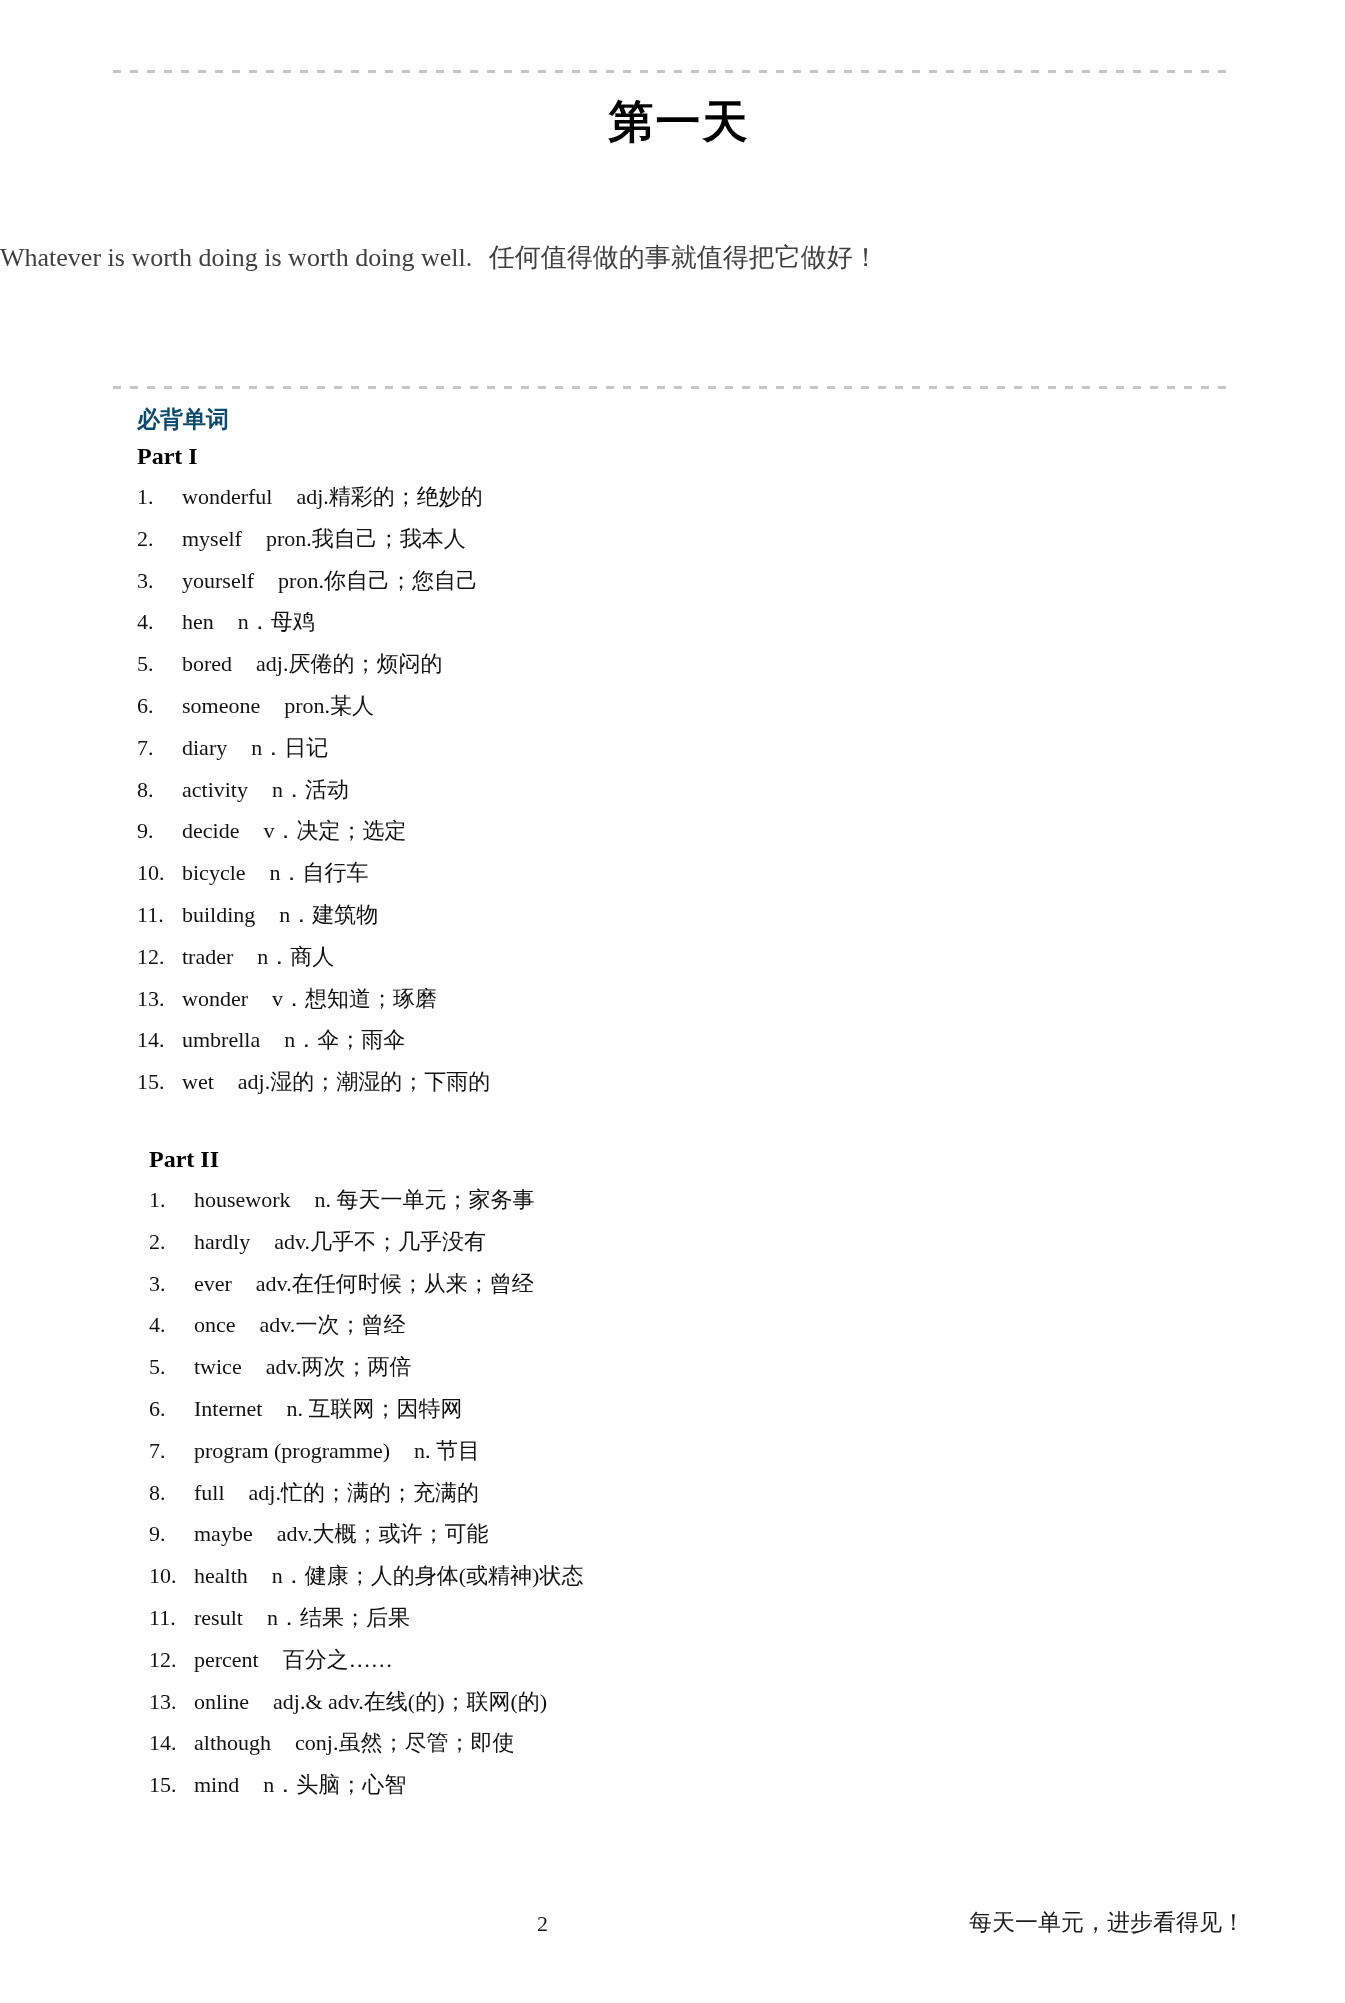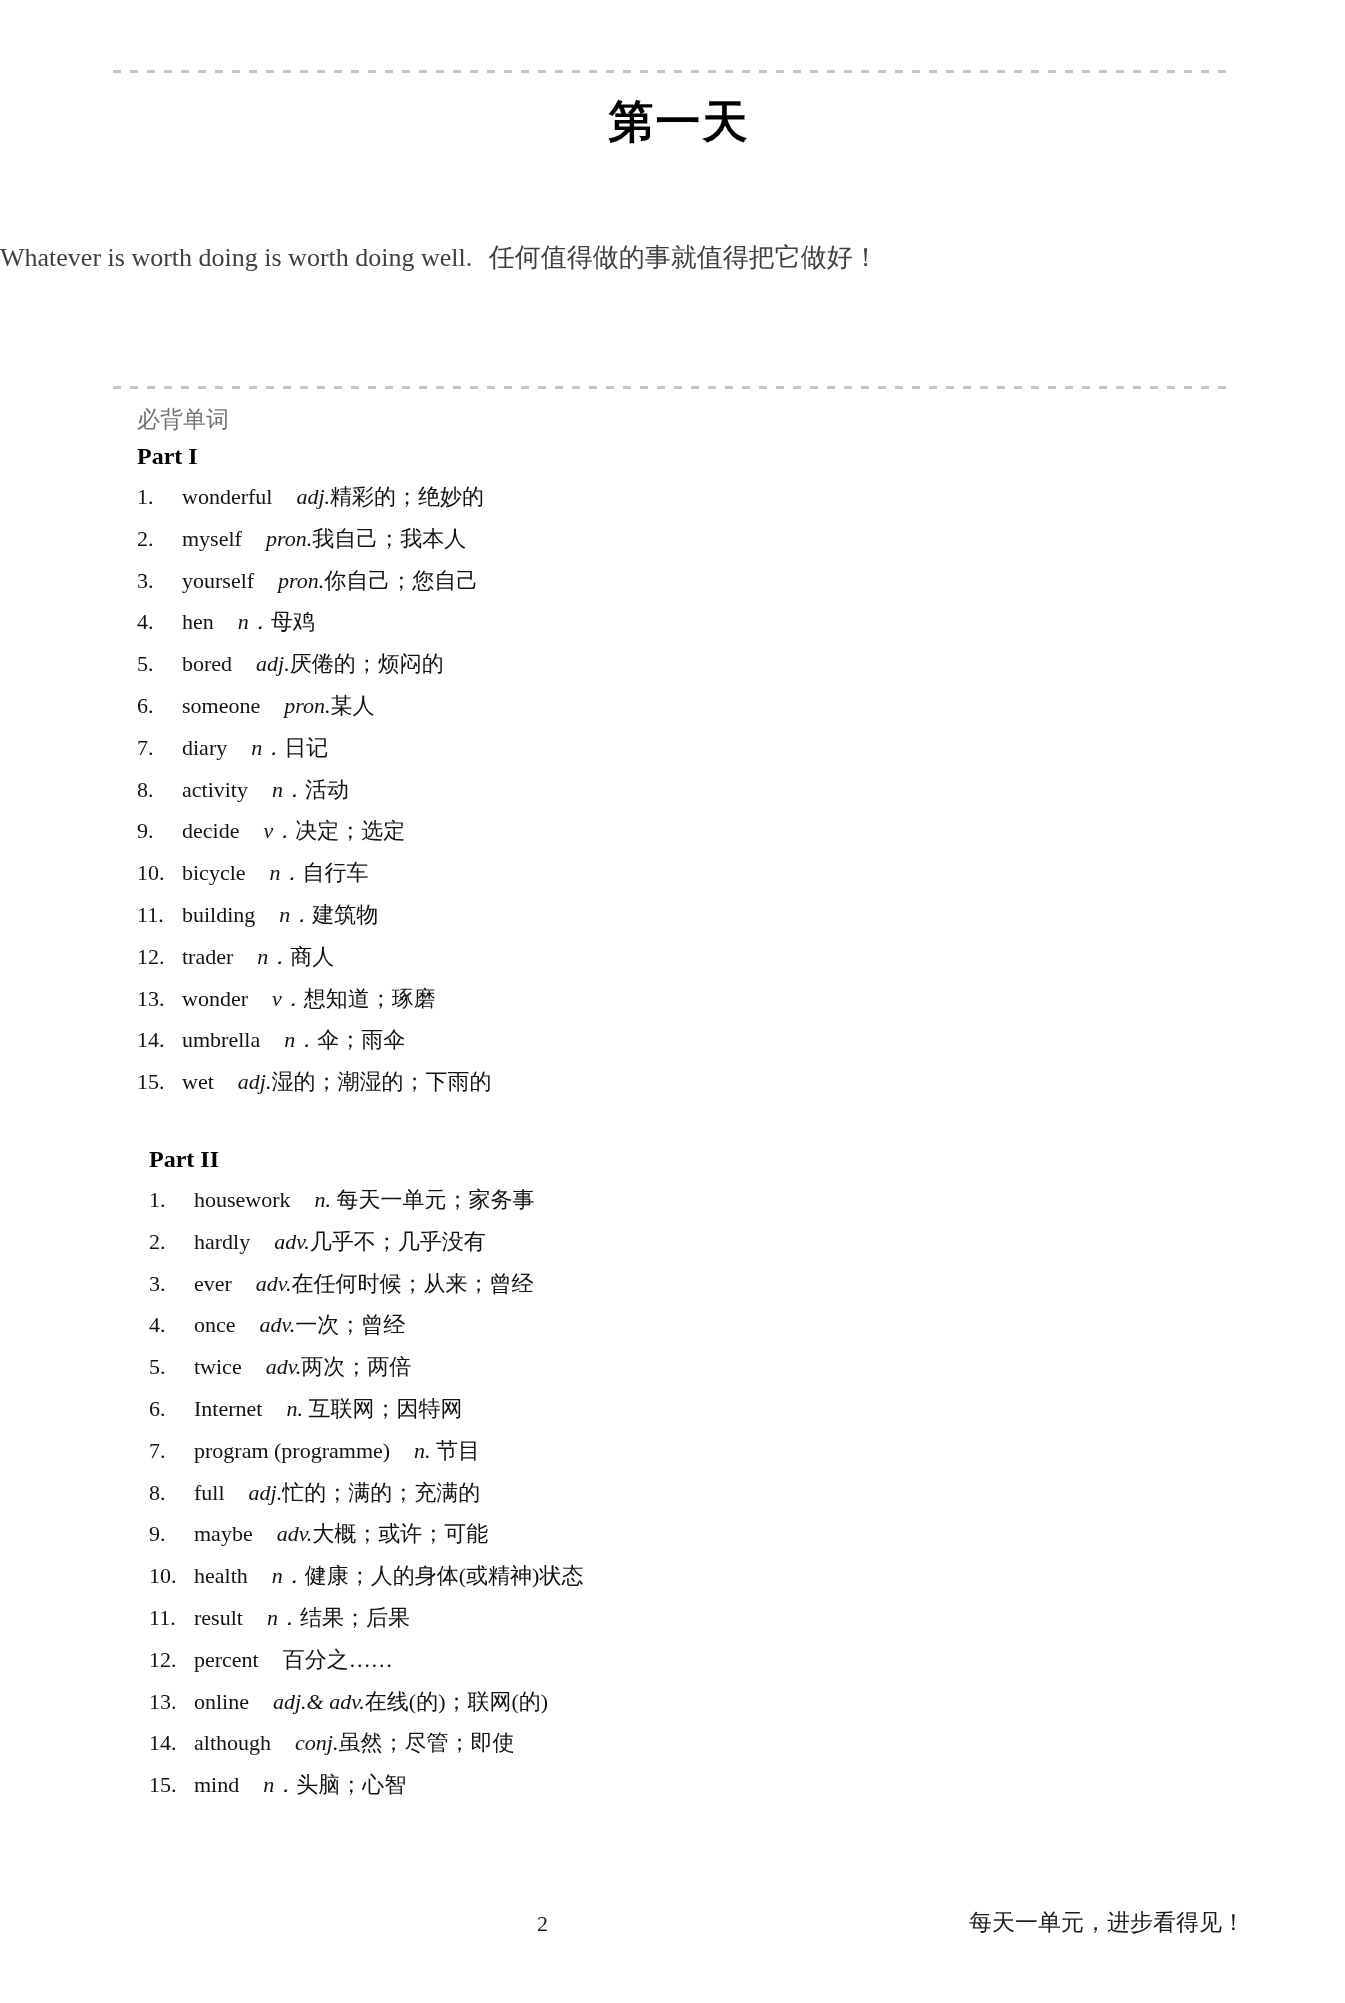--- a/index.html
+++ b/index.html
@@ -31,32 +31,32 @@
     text-align:left;
     font-family:Liberation Serif, serif;
     font-size:26px; line-height:36px; color:#3f3f3f;
   }
   .quote .zh { margin-left:10px; }
   .content {
     position:absolute; left:137px; top:402px; width:1100px;
   }
   .section-title {
     font-family:"Liberation Sans", sans-serif;
-    font-weight:400; font-size:23px; line-height:34px; color:#737373;
+    font-weight:700; font-size:23px; line-height:34px; color:#0c4a6e;
   }
   .part-label {
     font-weight:700; font-size:24px; line-height:40px; color:#000000;
   }
   .part:not(:first-child) { margin-top:36px;margin-left:12px; }
   .word-item {
     display:flex; align-items:baseline;
     font-size:22px; line-height:41.8px;
   }
   .item-num { flex:none; width:45px; }
-  .item-pos { font-style:italic; margin-left:24px; white-space:pre; }
+  .item-pos { margin-left:24px; white-space:pre; }
   .item-pos:empty { margin-left:0; }
   .item-pos:empty ~ .item-def { margin-left:24px; }
   .item-def { white-space:pre; }
   .page-number {
     position:absolute; left:537px; top:1908px;
     font-size:22px; line-height:32px; color:#1a1a1a;
   }
   .footer-slogan {
     position:absolute; right:113px; top:1906px;
     font-size:23px; line-height:34px; color:#1a1a1a;

